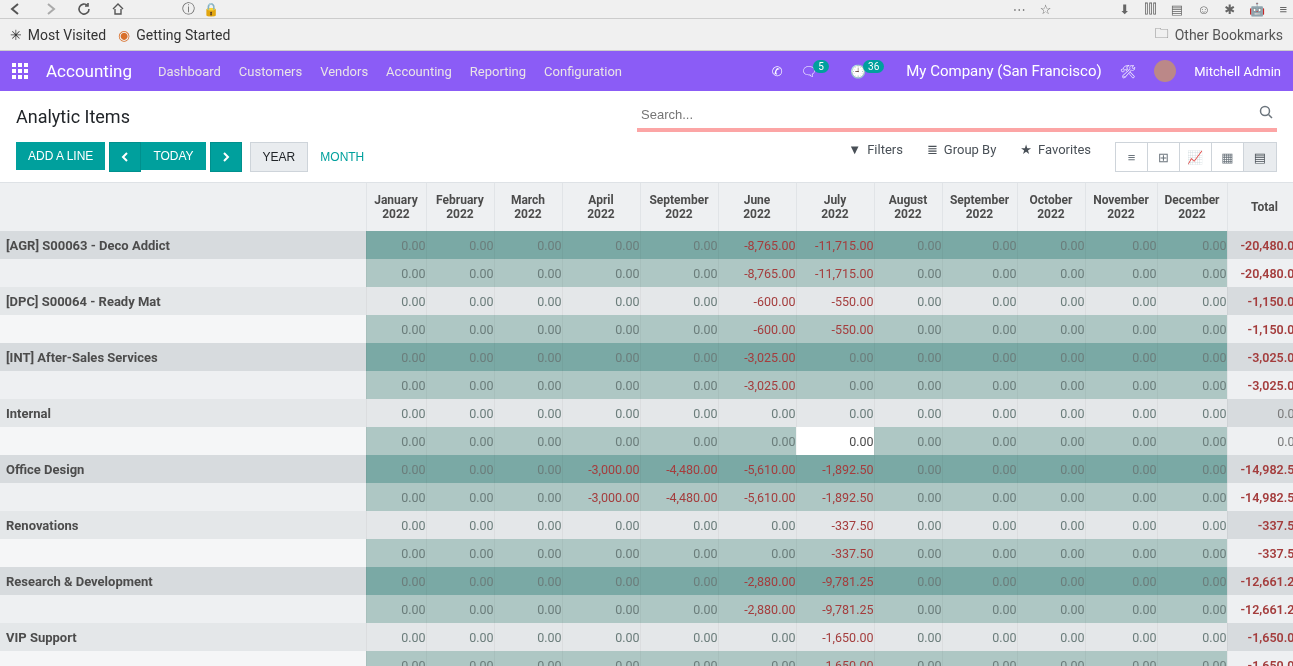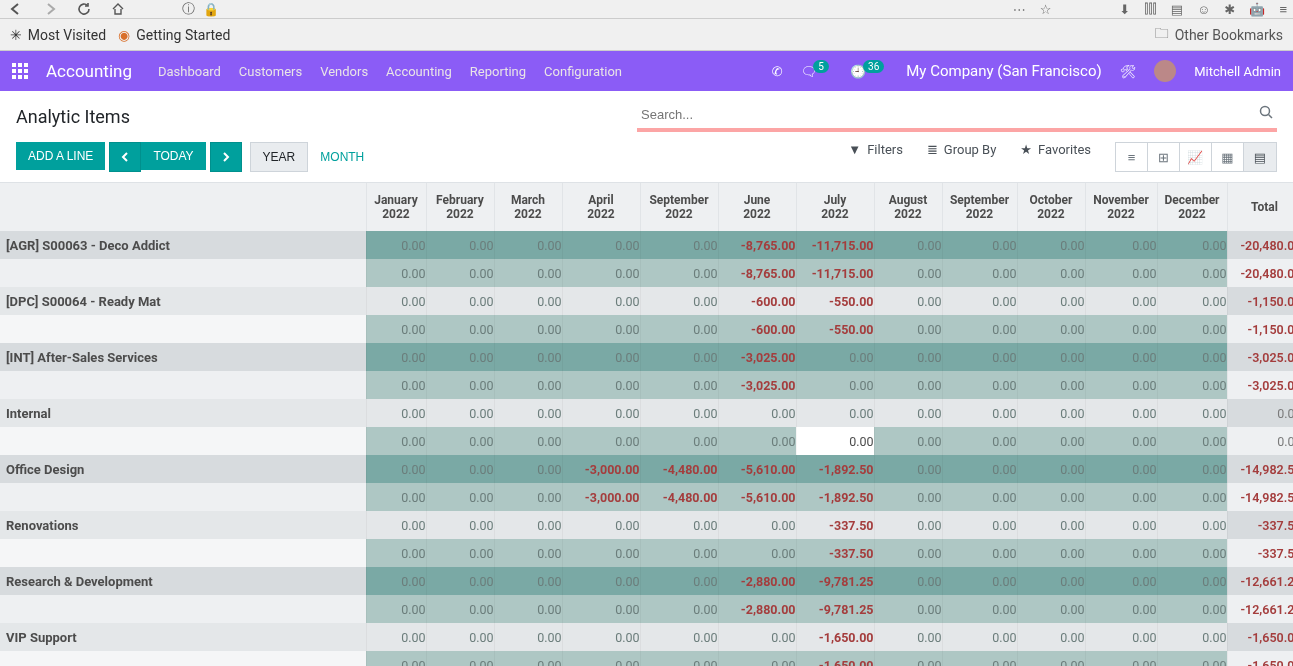--- a/index.html
+++ b/index.html
@@ -72,21 +72,21 @@
   tbody tr.section td.cell { background: linear-gradient(#7aa9a5,#7aa9a5); background-color:#88afac; }
   tbody tr.detail td { background:#eef0f2; }
   tbody tr.detail td.cell { background:#a9c5c2; }
   tbody tr.detail td:first-child { font-weight:400; }
   
   tbody tr.section:nth-of-type(4n+3) td { background:#e4e7e9; }
   tbody tr.detail:nth-of-type(4n) td { background:#f5f6f7; }
   
   
   .cell { color:#6b7d7b; }
-  .cell.neg { color:#a43d3d; font-weight:700; }
+  .cell.neg { color:#a43d3d; font-weight:400; }
   .total-cell { color:#7a7a7a; background:#eef0f2 !important; }
   tbody tr.section .total-cell { background:#d7dbde !important; }
   .total-cell.neg { color:#a43d3d; font-weight:600; }
   
   tbody tr td.cell { background-color:#9cbab7; }
   tbody tr.detail td.cell { background-color:#aec7c4; }
   
   
   td.cell.white { background:#ffffff !important; color:#4c4c4c; }
   

